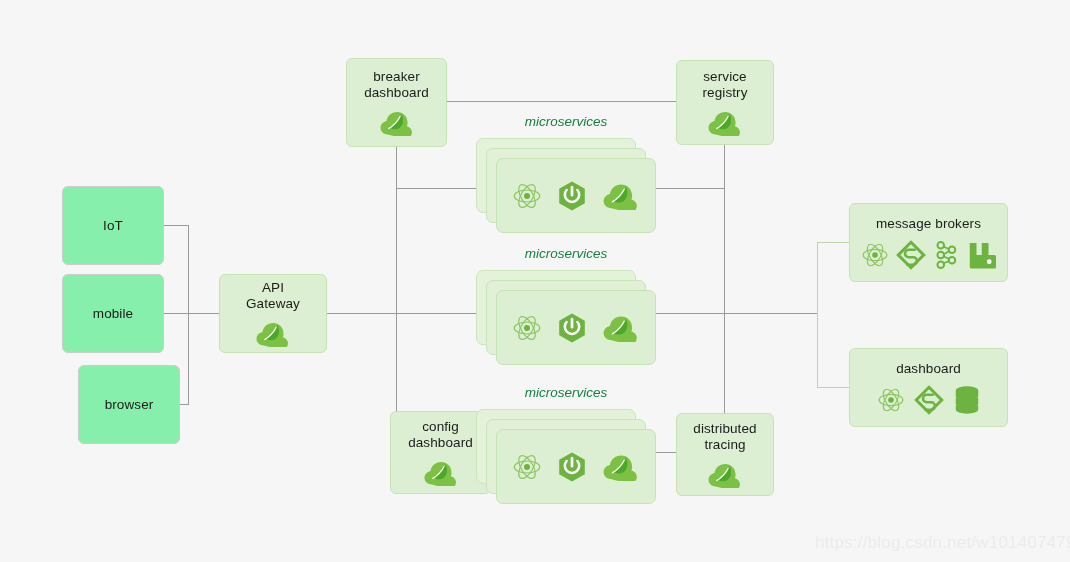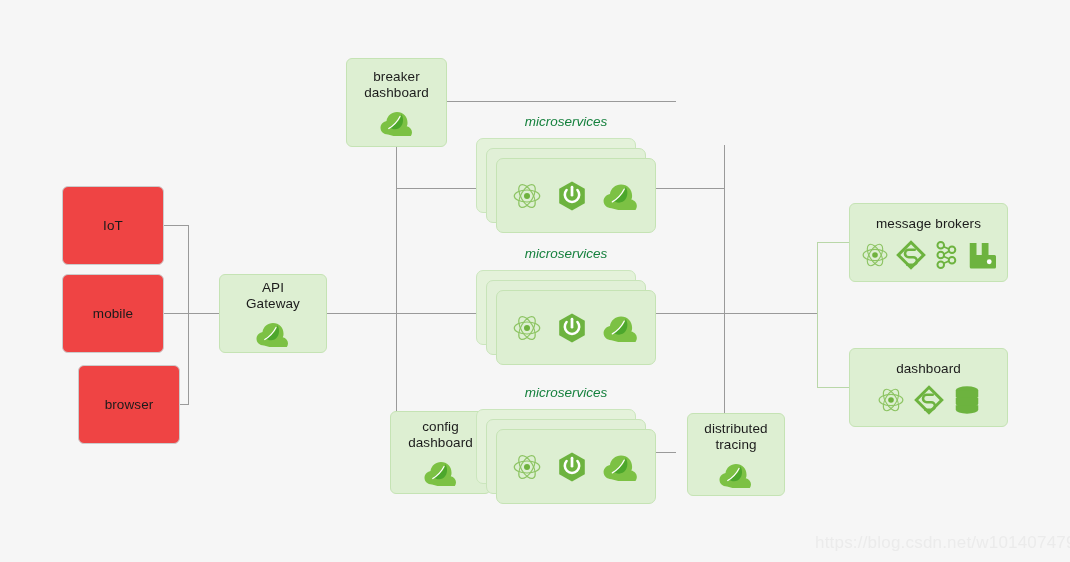--- a/index.html
+++ b/index.html
@@ -31,21 +31,21 @@
   .node {
     position: absolute;
     box-sizing: border-box;
     border-radius: 6px;
     display: flex;
     flex-direction: column;
     align-items: center;
     justify-content: center;
   }
   .node.client {
-    background: #ef4444;
+    background: #86efac;
     border: 1px solid #cccccc;
   }
   .node.green-box {
     background: #ddefd2;
     border: 1px solid #c5e3b4;
   }
   .node-label {
     color: #1b1b1b;
     font-size: 13.5px;
     line-height: 16px;
@@ -168,36 +168,49 @@
       <span>
         <svg width="36" height="27" viewBox="0 0 48 36">
           <path d="M12 34c-6 0-10-4-10-9 0-4 3-8 8-9 1-7 7-12 14-12 8 0 14 6 14 14 0 2 0 3-1 5 4 1 7 4 7 8 0 5-4 9-10 9z" fill="#7cc144"></path>
           <path d="M30 7c-2 9-8 14-16 17 3 3 8 4 12 2 6-3 8-12 4-19z" fill="#4ca72c"></path>
           <path d="M13 26c5-3 11-8 15-16" stroke="#ffffff" stroke-width="1.6" fill="none" stroke-linecap="round"></path>
         </svg>
       </span>
     </div>
   </div>
 
+  <div class="node green-box" style="left:676px; top:60px; width:98px; height:85px;">
+    <div class="node-label">service
+registry</div>
+    <div class="icons">
+      <span>
+        <svg width="36" height="27" viewBox="0 0 48 36">
+          <path d="M12 34c-6 0-10-4-10-9 0-4 3-8 8-9 1-7 7-12 14-12 8 0 14 6 14 14 0 2 0 3-1 5 4 1 7 4 7 8 0 5-4 9-10 9z" fill="#7cc144"></path>
+          <path d="M30 7c-2 9-8 14-16 17 3 3 8 4 12 2 6-3 8-12 4-19z" fill="#4ca72c"></path>
+          <path d="M13 26c5-3 11-8 15-16" stroke="#ffffff" stroke-width="1.6" fill="none" stroke-linecap="round"></path>
+        </svg>
+      </span>
+    </div>
+  </div>
 
   <div class="node green-box" style="left:346px; top:411px; width:101px; height:83px;margin-left:44px;">
     <div class="node-label">config
 dashboard</div>
     <div class="icons">
       <span>
         <svg width="36" height="27" viewBox="0 0 48 36">
           <path d="M12 34c-6 0-10-4-10-9 0-4 3-8 8-9 1-7 7-12 14-12 8 0 14 6 14 14 0 2 0 3-1 5 4 1 7 4 7 8 0 5-4 9-10 9z" fill="#7cc144"></path>
           <path d="M30 7c-2 9-8 14-16 17 3 3 8 4 12 2 6-3 8-12 4-19z" fill="#4ca72c"></path>
           <path d="M13 26c5-3 11-8 15-16" stroke="#ffffff" stroke-width="1.6" fill="none" stroke-linecap="round"></path>
         </svg>
       </span>
     </div>
   </div>
 
-  <div class="node green-box" style="left:676px; top:413px; width:98px; height:83px;margin-left:11px;">
+  <div class="node green-box" style="left:676px; top:413px; width:98px; height:83px;">
     <div class="node-label">distributed
 tracing</div>
     <div class="icons">
       <span>
         <svg width="36" height="27" viewBox="0 0 48 36">
           <path d="M12 34c-6 0-10-4-10-9 0-4 3-8 8-9 1-7 7-12 14-12 8 0 14 6 14 14 0 2 0 3-1 5 4 1 7 4 7 8 0 5-4 9-10 9z" fill="#7cc144"></path>
           <path d="M30 7c-2 9-8 14-16 17 3 3 8 4 12 2 6-3 8-12 4-19z" fill="#4ca72c"></path>
           <path d="M13 26c5-3 11-8 15-16" stroke="#ffffff" stroke-width="1.6" fill="none" stroke-linecap="round"></path>
         </svg>
       </span>

